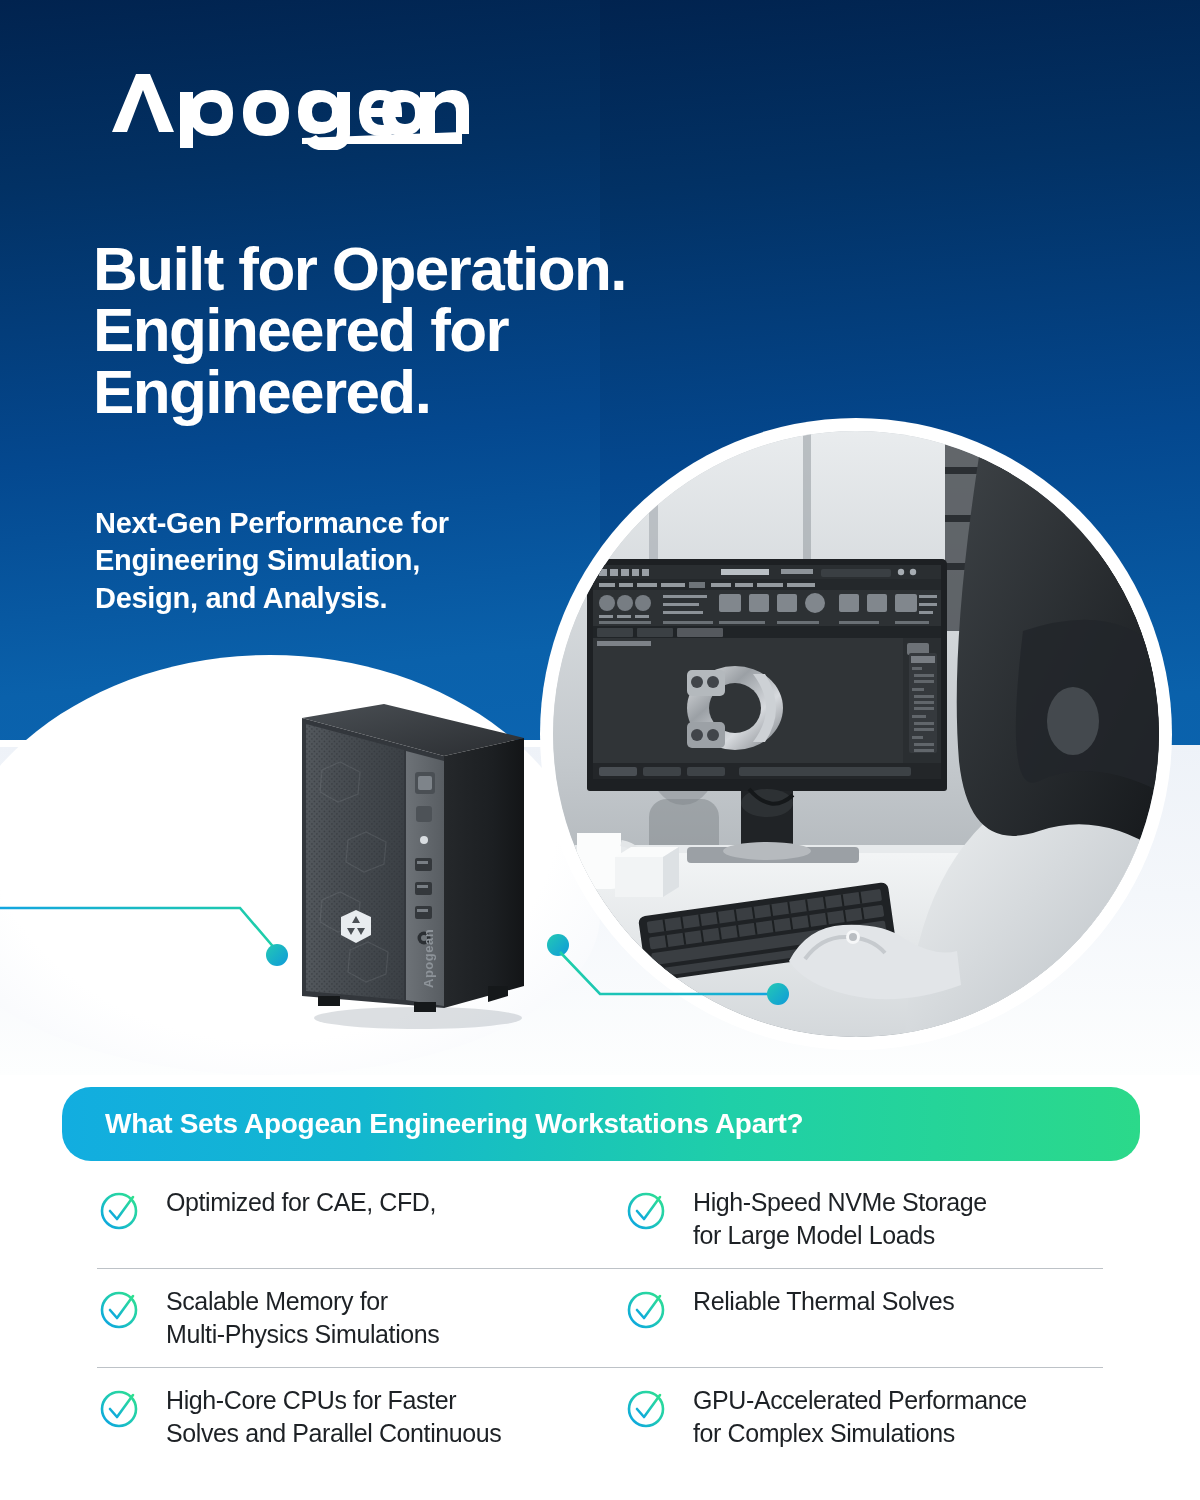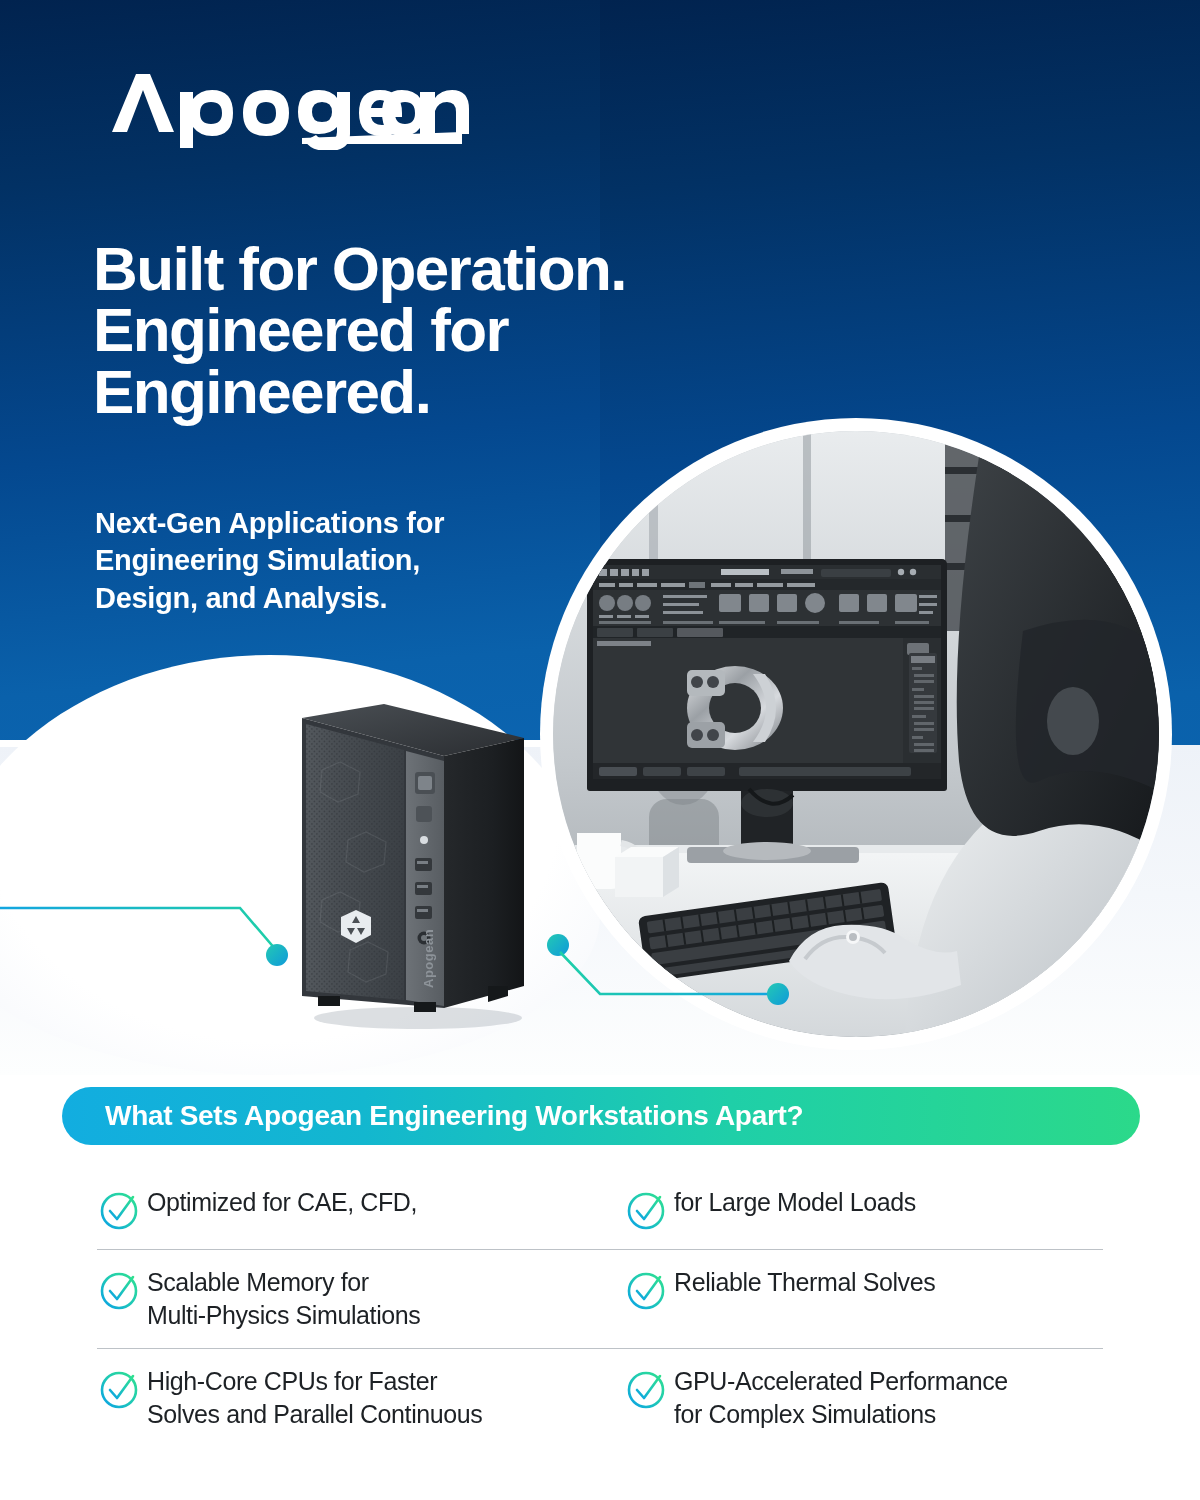--- a/index.html
+++ b/index.html
@@ -77,40 +77,40 @@
   .subhead .ln { display:block; }
 
   
   .connectors { position:absolute; left:0; top:860px; width:820px; height:180px; }
 
   
   .tower { position:absolute; left:288px; top:700px; width:250px; height:330px; }
 
   
   .banner {
-    position:absolute; left:62px; top:1087px; width:1078px; height:58px;
+    position:absolute; left:62px; top:1087px; width:1078px; height:74px;
     border-radius:29px;
     background:linear-gradient(90deg,#12ade0 0%,#13b7cf 28%,#1fcfa8 62%,#2bd98a 100%);
     display:flex; align-items:center;
   }
   .banner-title {
     color:#ffffff; font-size:28px; font-weight:bold; letter-spacing:-0.3px;
     padding-left:43px;
   }
 
   
   .features {
     position:absolute; left:97px; top:1170px; width:1006px;
   }
   .frow { display:flex; width:100%; }
   .fcell { width:50%; display:flex; align-items:flex-start; padding:16px 0 17px 0; }
   .fcell.right { padding-left:24px; }
   .check { width:44px; height:44px; flex:0 0 44px; margin-top:2px; }
   .ftext {
-    margin-left:6px; color:#1d2125;
+    margin-left:25px; color:#1d2125;
     font-size:25px; line-height:1.30; letter-spacing:-0.4px;
   }
   .ftext .ln { display:block; white-space:nowrap; }
   .fdiv { width:1006px; height:1px; background:#bdc2c7; }
 </style>
 </head>
 <body>
 
 <div class="hero">
 
@@ -413,21 +413,21 @@
     </svg>
   </div>
 
   <div class="headline">
     <span class="ln">Built for Operation.</span>
     <span class="ln">Engineered for</span>
     <span class="ln">Engineered.</span>
   </div>
 
   <div class="subhead">
-    <span class="ln">Next-Gen Applications for</span>
+    <span class="ln">Next-Gen Performance for</span>
     <span class="ln">Engineering Simulation,</span>
     <span class="ln">Design, and Analysis.</span>
   </div>
 
   <div class="tower">
     <svg width="250" height="330" viewBox="0 0 250 330">
       <defs>
         <linearGradient id="meshG" x1="0" y1="0" x2="1" y2="0">
           <stop offset="0%" stop-color="#53585d"></stop>
           <stop offset="30%" stop-color="#494e53"></stop>
@@ -559,20 +559,21 @@
       </span>
     </div>
     <div class="fcell right">
       <span class="check">
         <svg width="44" height="44" viewBox="0 0 44 44">
           <circle cx="22" cy="23" r="17" fill="none" stroke="url(#ck0)" stroke-width="2.6"></circle>
           <path d="M13 23 l7 8 l16 -22" fill="none" stroke="url(#ck0)" stroke-width="2.6" stroke-linecap="round" stroke-linejoin="round"></path>
         </svg>
       </span>
       <span class="ftext">
+        <span class="ln">High-Speed NVMe Storage</span>
         <span class="ln">for Large Model Loads</span>
       </span>
     </div>
   </div>
 
   <div class="fdiv"></div>
 
   <div class="frow">
     <div class="fcell">
       <span class="check">

